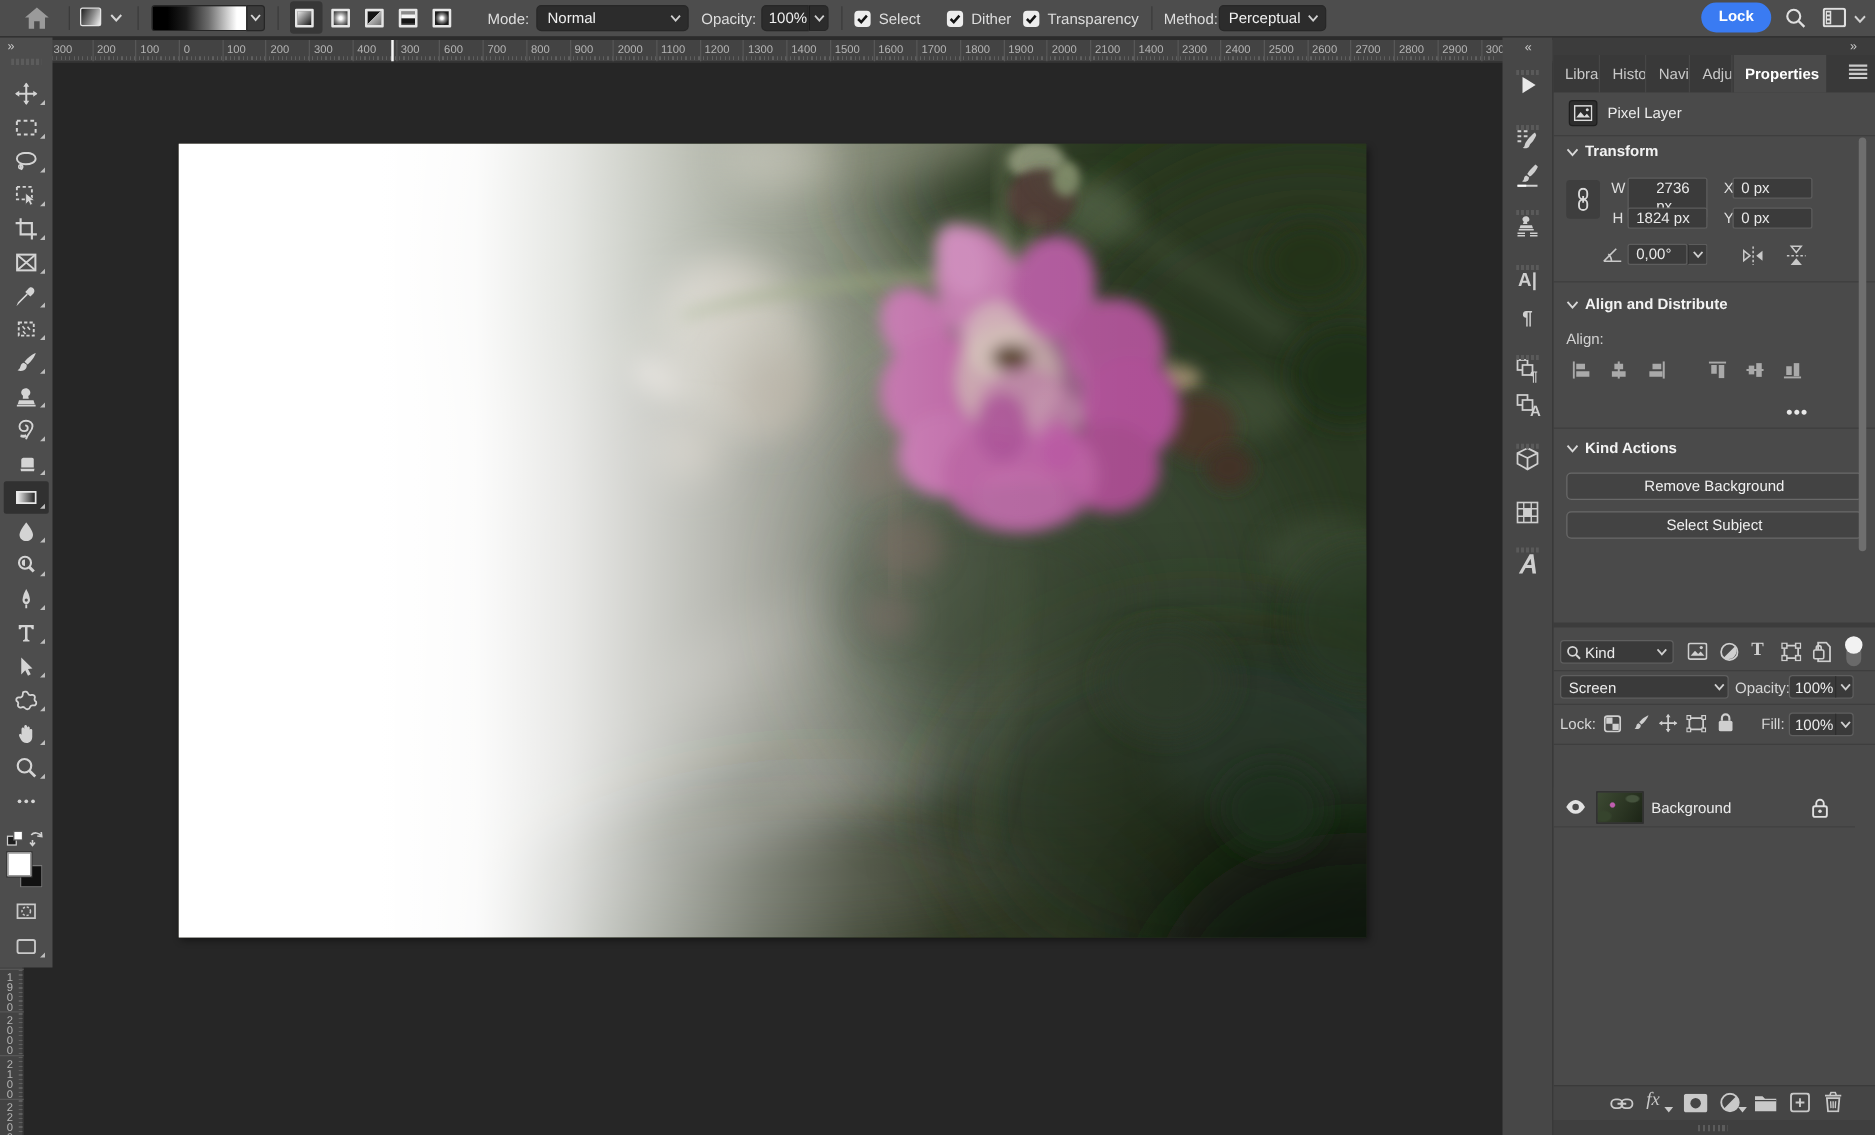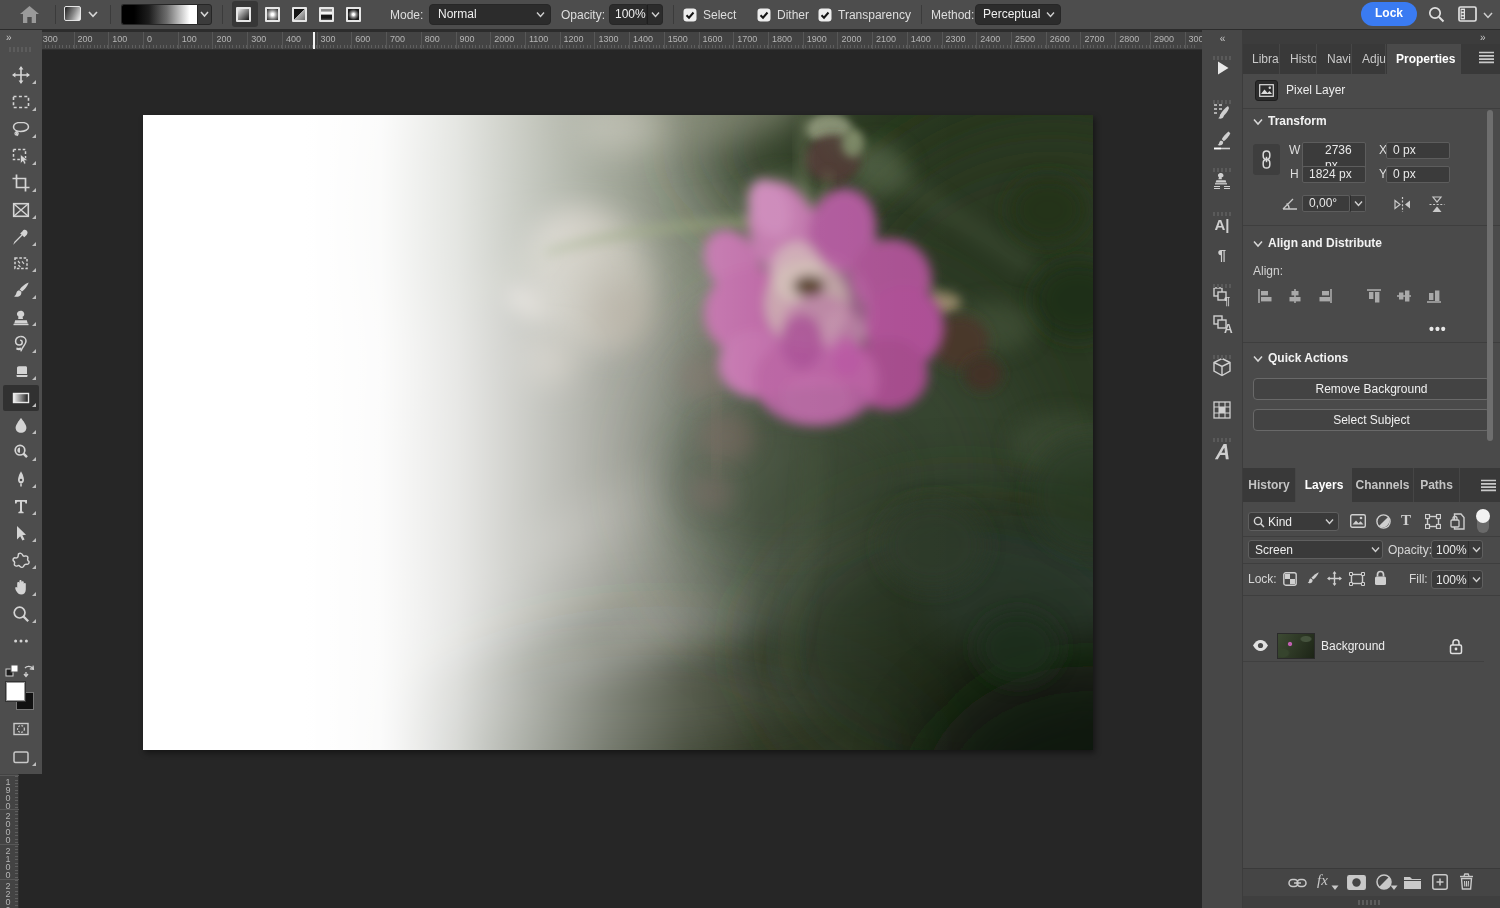--- a/index.html
+++ b/index.html
@@ -700,33 +700,24 @@
     <svg class="abs" style="left:184px;top:215px" width="14" height="14" viewBox="0 0 14 14">
           <path d="M0 13 L14 13" stroke="#a9a9a9" stroke-width="1.6"></path>
           <rect x="2" y="4" width="4.4" height="7" fill="#a9a9a9"></rect>
           <rect x="8" y="1.5" width="4.4" height="10.5" fill="#a9a9a9"></rect>
         </svg>
     <div class="abs" style="left:186px;top:247px;color:#e8e8e8;font-size:14px;font-weight:bold;letter-spacing:1px">•••</div>
     <div class="divline" style="top:268px"></div>
     <svg class="abs" style="left:10px;top:281px" width="10" height="8" viewBox="0 0 10 8">
           <path d="M1 1.5 L5 6 L9 1.5" stroke="#d8d8d8" stroke-width="1.5" fill="none"></path>
         </svg>
-    <div class="sect-h abs" style="left:25px;top:277px">Quick Actions</div>
+    <div class="sect-h abs" style="left:25px;top:277px">Kind Actions</div>
     <div class="pbtn" style="top:304px">Remove Background</div>
     <div class="pbtn" style="top:335px">Select Subject</div>
     <div class="abs" style="left:244px;top:36px;width:6px;height:331px;background:#6e6e6e;border-radius:3px"></div>
-  </div>
-    <div id="ltabs">
-    <div class="ptab" style="left:0;width:53px;height:34px;line-height:34px;font-weight:bold;color:#c4c4c4;padding:0;text-align:center">History</div>
-    <div class="ptab act" style="left:53px;width:56px;height:34px;line-height:34px;padding:0;text-align:center">Layers</div>
-    <div class="ptab" style="left:109px;width:62px;height:34px;line-height:34px;font-weight:bold;color:#c4c4c4;padding:0;text-align:center">Channels</div>
-    <div class="ptab" style="left:171px;width:46px;height:34px;line-height:34px;font-weight:bold;color:#c4c4c4;padding:0;text-align:center">Paths</div>
-    <svg class="abs" style="left:238px;top:11px" width="15" height="13" viewBox="0 0 15 13">
-          <path d="M0 1.5 h15 M0 4.8 h15 M0 8.1 h15 M0 11.4 h15" stroke="#c9c9c9" stroke-width="1.7"></path>
-        </svg>
   </div>
     <div id="lbody">
     <div class="abs" style="left:5px;top:10px;width:91px;height:19px;background:#3a3a3a;border:1px solid #5f5f5f;border-radius:3px"></div>
     <svg class="abs" style="left:10px;top:14px" width="12" height="12" viewBox="0 0 12 12">
           <circle cx="5" cy="5" r="3.6" stroke="#d6d6d6" stroke-width="1.4" fill="none"></circle>
           <path d="M7.8 7.8 L11 11" stroke="#d6d6d6" stroke-width="1.5"></path>
         </svg>
     <div class="abs" style="left:25px;top:11px;color:#ececec;font-size:12px;line-height:18px">Kind</div>
     <svg class="abs" style="left:82px;top:17px" width="9" height="6" viewBox="0 0 9 6">
           <path d="M1 0.5 L4.5 4.5 L8 0.5" stroke="#cfcfcf" stroke-width="1.4" fill="none"></path>

